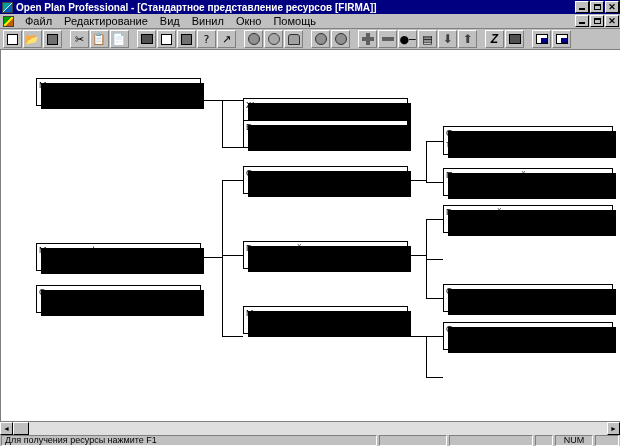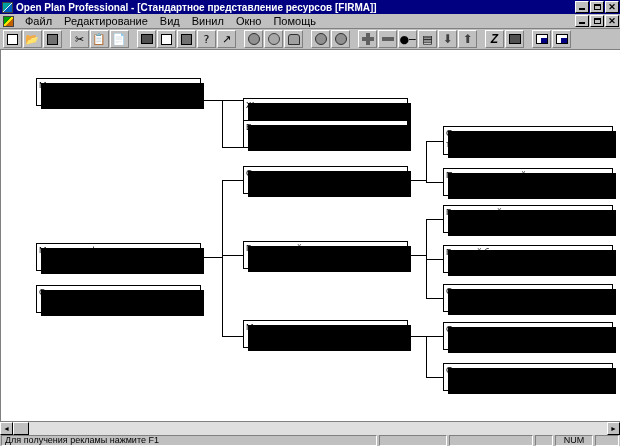--- a/index.html
+++ b/index.html
@@ -321,66 +321,58 @@
           <div class="lbl">Винил</div>
         </div>
         <div class="node" style="left: 242px; top: 116px; width: 165px; height: 28px;">
           <div class="shadow"></div>
           <div class="lbl">Стоимостные</div>
         </div>
         <div class="node" style="left: 242px; top: 191px; width: 165px; height: 28px;">
           <div class="shadow"></div>
           <div class="lbl">Генеральный</div>
         </div>
-        <div class="node" style="left: 242px; top: 270px; width: 165px; height: 28px;">
+        <div class="node" style="left: 242px; top: 256px; width: 165px; height: 28px;">
           <div class="shadow"></div>
           <div class="lbl">Маркетинг</div>
         </div>
         <div class="node" style="left: 442px; top: 76px; width: 170px; height: 29px; padding-left: 48px;">
           <div class="shadow"></div>
           <div class="lbl">Отдел тестирования новых
 технологий</div>
         </div>
         <div class="node" style="left: 442px; top: 118px; width: 170px; height: 28px; padding-left: 44px;">
           <div class="shadow"></div>
           <div class="lbl">Производственный отдел</div>
         </div>
         <div class="node" style="left: 442px; top: 155px; width: 170px; height: 28px;">
           <div class="shadow"></div>
           <div class="lbl">Генеральный ресурсов</div>
         </div>
-        <div class="node" style="left: 442px; top: 195px; width: 170px; height: 28px;">
-          <div class="shadow"></div>
-          <div class="lbl">Главный бухгалтер</div>
-        </div>
         <div class="node" style="left: 442px; top: 234px; width: 170px; height: 28px;">
           <div class="shadow"></div>
           <div class="lbl">Секретарь</div>
         </div>
         <div class="node" style="left: 442px; top: 272px; width: 170px; height: 28px;">
           <div class="shadow"></div>
           <div class="lbl">Отдел продаж</div>
-        </div>
-        <div class="node" style="left: 442px; top: 313px; width: 170px; height: 28px;">
-          <div class="shadow"></div>
-          <div class="lbl">Отдел рекламы</div>
         </div>
       </div>
   </div>
 
   <div class="hscroll">
     <div class="sb-arrow">◄</div>
     <div class="sb-track">
       <div class="sb-thumb"></div>
     </div>
     <div class="sb-arrow">►</div>
   </div>
 
   <div class="statusbar">
-    <div class="sb-pane sb-main">Для получения рекламы нажмите F1</div>
+    <div class="sb-pane sb-main">Для получения ресурсы нажмите F1</div>
     <div class="sb-pane sb-w1"></div>
     <div class="sb-pane sb-w2"></div>
     <div class="sb-pane sb-w3"></div>
     <div class="sb-pane sb-w4">NUM</div>
     <div class="sb-pane sb-w5"></div>
   </div>
 
 </div>
 
 </body></html>

